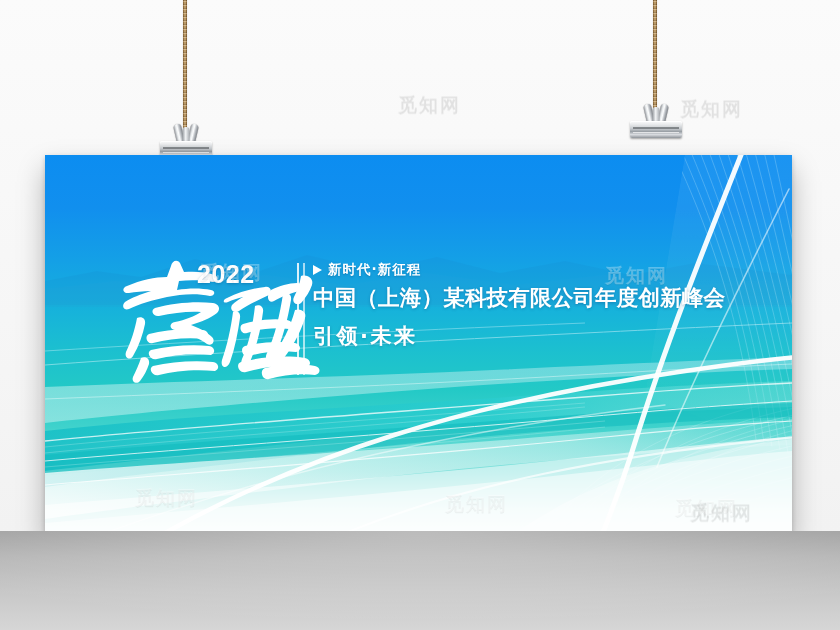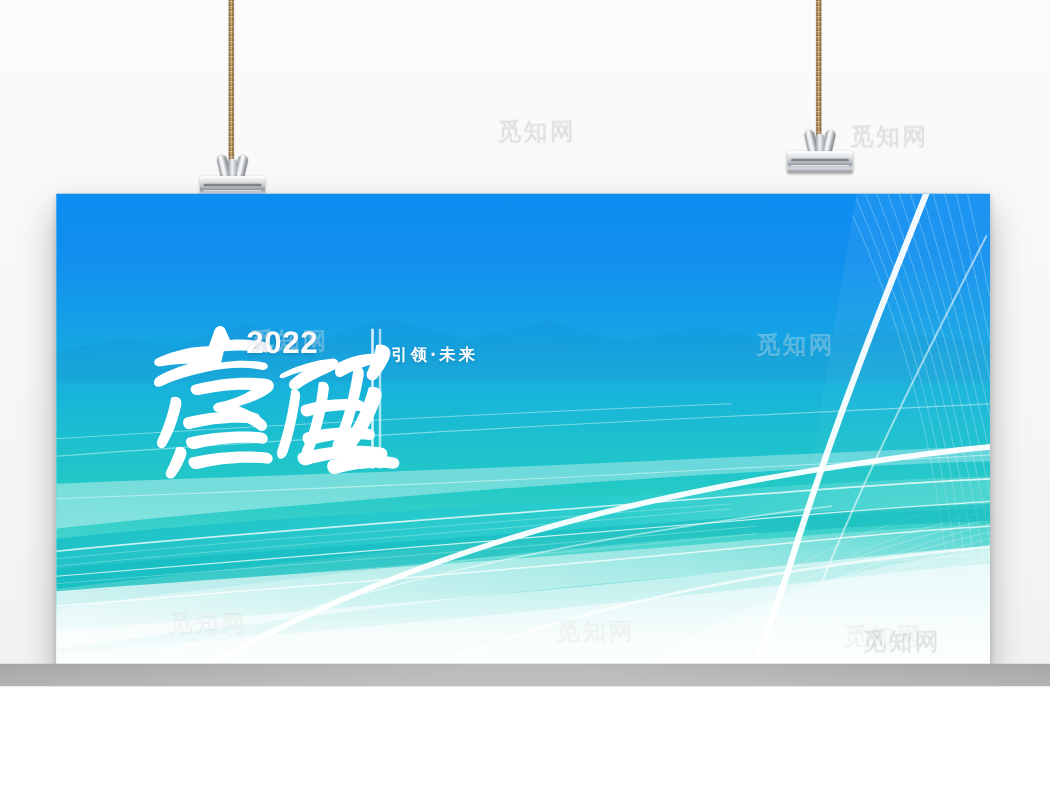--- a/index.html
+++ b/index.html
@@ -2,21 +2,21 @@
 <html><head>
 <meta charset="utf-8">
 <title>Banner Mockup</title>
 <style>
   html,body{margin:0;padding:0;}
   body{
     width:840px;height:630px;overflow:hidden;
     font-family:"Liberation Sans","DejaVu Sans",sans-serif;
     position:relative;background:#ffffff;
   }
-  #stage{position:absolute;inset:0;width:840px;height:549px;overflow:hidden;}
+  #stage{position:absolute;inset:0;width:840px;height:630px;overflow:hidden;}
 
   
   .wall{position:absolute;left:0;top:0;width:840px;height:531px;
         background:linear-gradient(180deg,#fbfbfb 0%,#f6f6f6 60%,#f2f2f2 100%);}
   .floor{position:absolute;left:0;top:531px;width:840px;height:99px;
          background:linear-gradient(180deg,#9e9e9e 0%,#b4b4b4 26%,#c8c8c8 62%,#d6d6d6 100%);}
   .floor-vig{position:absolute;left:0;top:531px;width:840px;height:99px;
          background:radial-gradient(120% 160% at 50% 0%,rgba(255,255,255,.30) 0%,rgba(255,255,255,0) 58%);}
 
   
@@ -100,21 +100,21 @@
   .headline{margin-top:9px;font-size:21.5px;font-weight:700;line-height:1.12;
      letter-spacing:.2px;white-space:nowrap;
      font-family:"DejaVu Sans","Liberation Sans",sans-serif;
      text-shadow:0 1px 3px rgba(0,60,110,.32);}
   .subline{margin-top:7px;font-size:7.6px;letter-spacing:.25px;line-height:1.2;
      color:rgba(255,255,255,.93);white-space:nowrap;
      font-family:"Liberation Sans",sans-serif;}
   .orgs{margin-top:6px;display:flex;gap:26px;font-size:9.2px;line-height:1.25;
      color:rgba(255,255,255,.97);white-space:nowrap;
      font-family:"DejaVu Sans","Liberation Sans",sans-serif;}
-  .slogan{margin-top:12px;font-size:13px;font-weight:700;letter-spacing:2.5px;
+  .slogan{margin-top:12px;font-size:21px;font-weight:700;letter-spacing:2.5px;
      font-family:"DejaVu Sans","Liberation Sans",sans-serif;
      text-shadow:0 1px 3px rgba(0,60,110,.30);}
 </style>
 </head>
 <body>
 
 <div id="stage">
 
   <div class="wall"></div>
 
@@ -311,20 +311,25 @@
     </svg>
 
     <div class="year">2022</div>
 
     <div class="rules">
       <i class="a"></i>
       <i class="b"></i>
     </div>
 
     <div class="txt">
+      <div class="kicker">
+        <span class="tri"></span>
+        <span>新时代·新征程</span>
+      </div>
+      <div class="headline">中国（上海）某科技有限公司年度创新峰会</div>
       <div class="slogan">引领·未来</div>
     </div>
 
     <div class="wm">
       <span style="left:155px;top:105px;">觅知网</span>
       <span style="left:560px;top:108px;">觅知网</span>
       <span style="left:90px;top:330px;">觅知网</span>
       <span style="left:400px;top:336px;">觅知网</span>
       <span style="left:630px;top:340px;">觅知网</span>
     </div>

